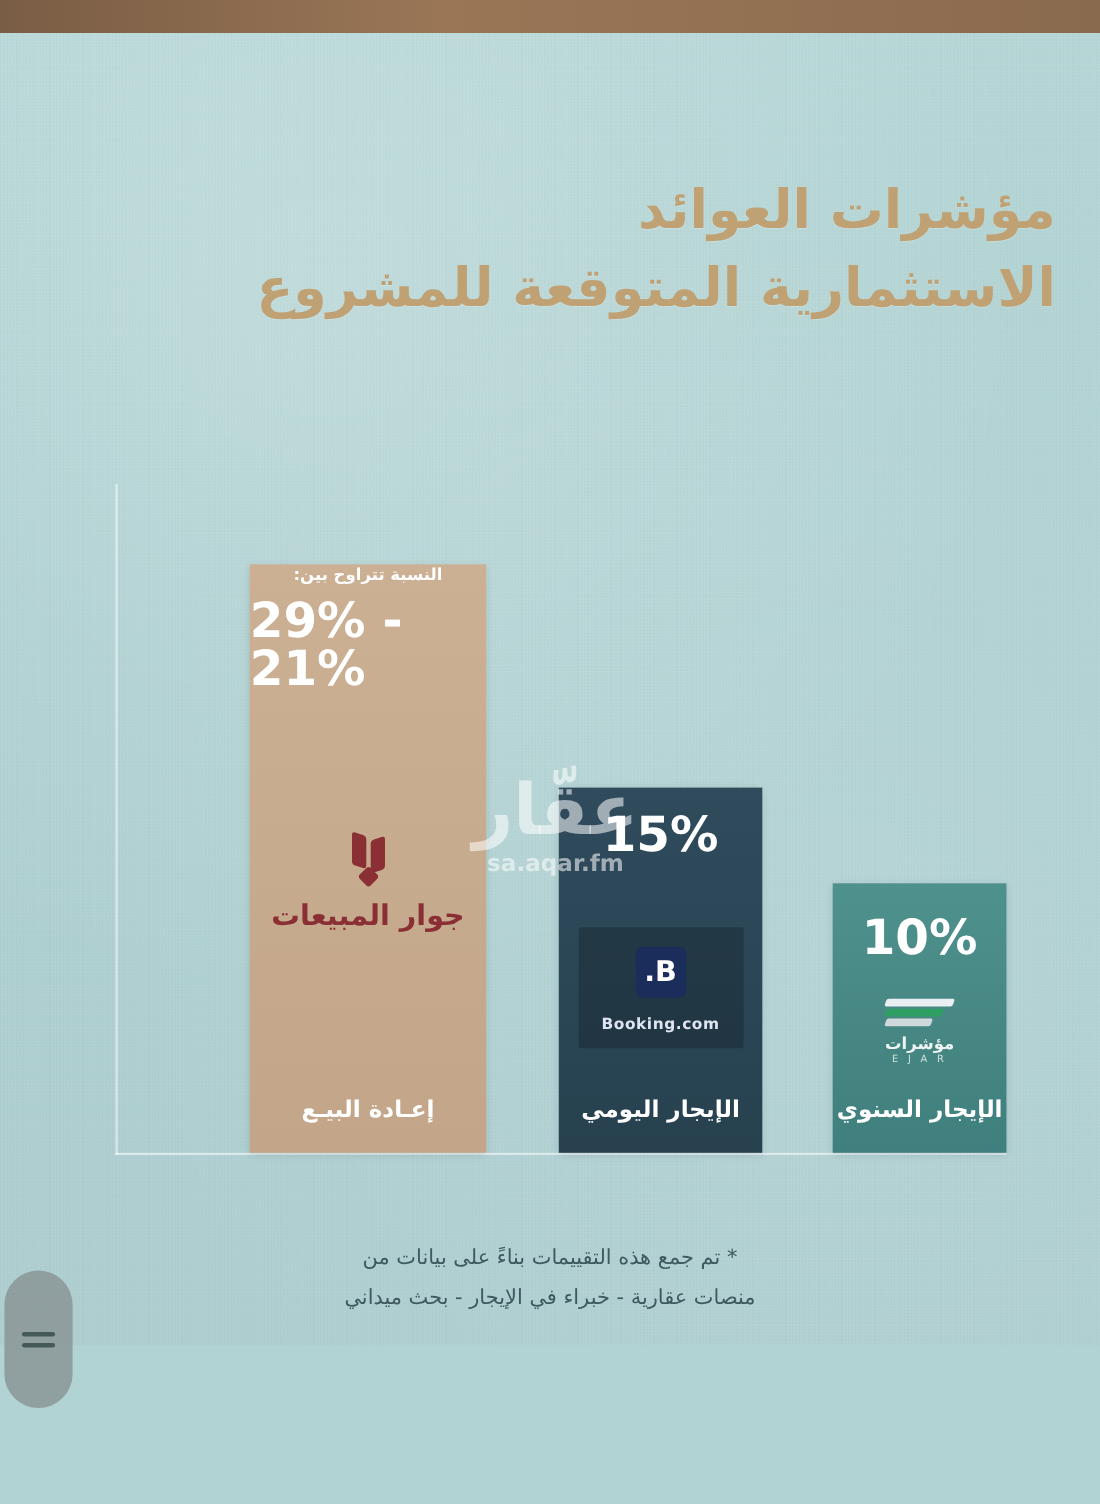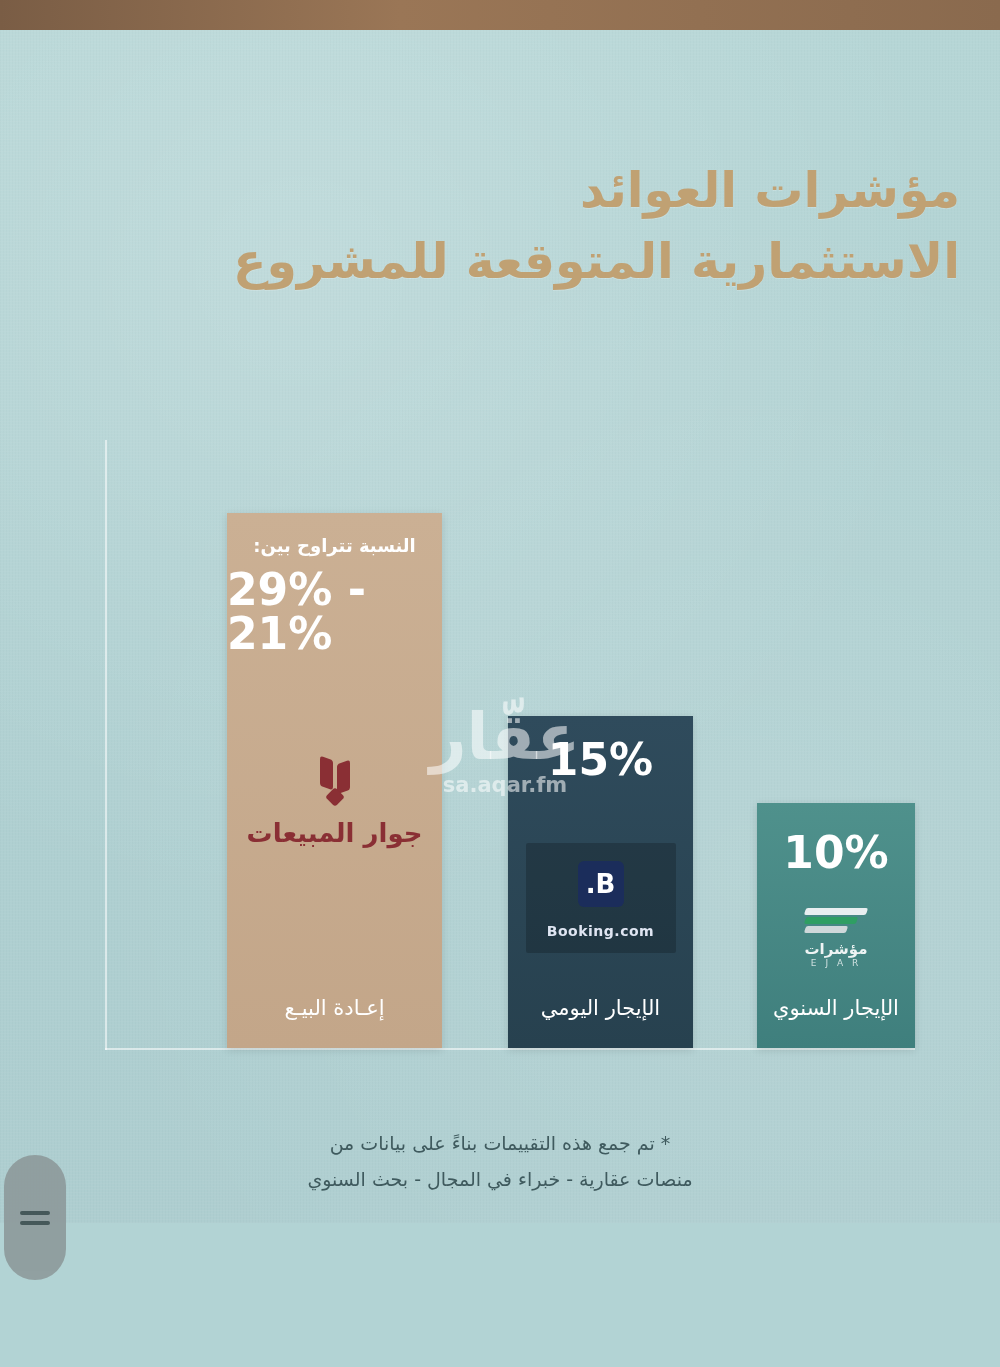--- a/index.html
+++ b/index.html
@@ -107,21 +107,21 @@
     font-weight: 700;
     line-height: 1;
   }
   .bar .bar-label {
     position: absolute;
     bottom: 28px;
     left: 0; right: 0;
     text-align: center;
     color: #ffffff;
     font-size: 21px;
-    font-weight: 400;
+    font-weight: 700;
     letter-spacing: 1px;
   }
 
   
   .bar-annual {
     right: 0px;
     width: 158px;
     height: 245px;
     background: linear-gradient(180deg,#4f918c 0%, #3f7f7d 100%);
   }
@@ -137,23 +137,22 @@
   .bar-daily .pct { font-size: 44px; margin-top: 22px; }
 
   
   .bar-resale {
     right: 473px;
     width: 215px;
     height: 535px;
     background: linear-gradient(180deg,#cbb094 0%, #c3a689 100%);
   }
   .bar-resale .range-caption {
-    margin-top: 22px;
     color: #ffffff;
-    font-size: 18px;
+    font-size: 15px;
     font-weight: 700;
     letter-spacing: .5px;
   }
   .bar-resale .pct {
     font-size: 44px;
     margin-top: 12px;
     color: #ffffff;
     direction: ltr;
   }
   .bar-resale .bar-label { color:#ffffff; }
@@ -325,21 +324,21 @@
     </div>
   </div>
 
   <div class="watermark">
     <div class="wm-arabic">عقّار</div>
     <div class="wm-url">sa.aqar.fm</div>
   </div>
 
   <div class="footnote">
     <div>* تم جمع هذه التقييمات بناءً على بيانات من</div>
-    <div>منصات عقارية - خبراء في المجال - بحث السنوي</div>
+    <div>منصات عقارية - خبراء في الإيجار - بحث ميداني</div>
   </div>
 
   <div class="pill">
     <div class="bars">
         <i></i>
         <i></i>
       </div>
   </div>
 
 </div>

